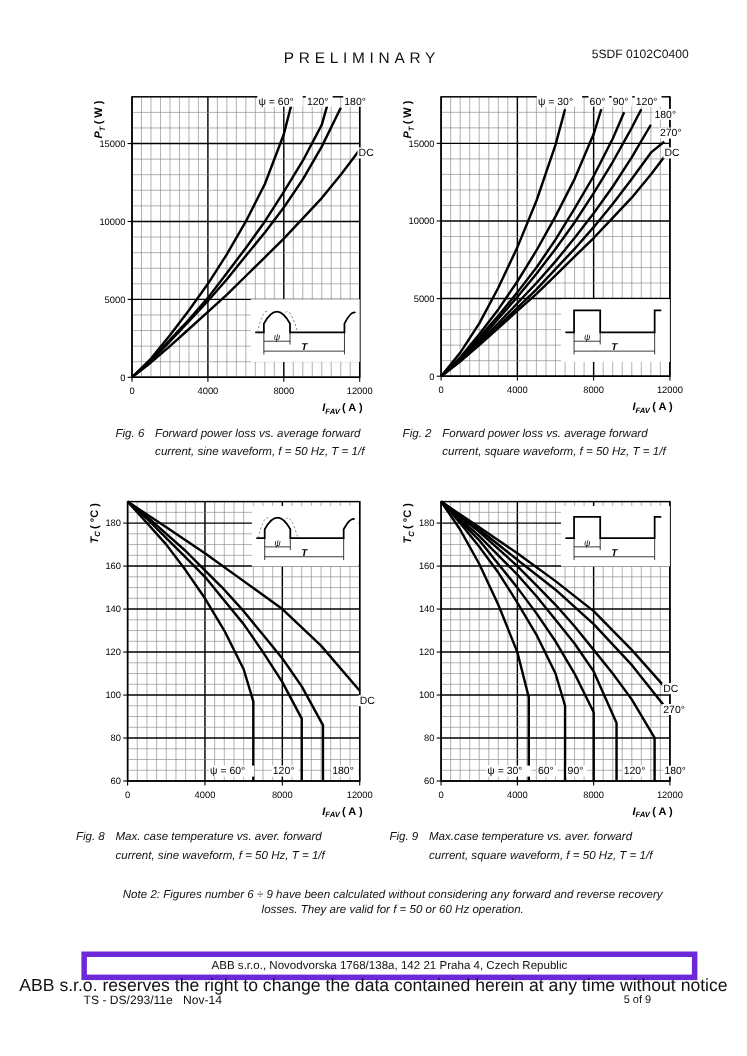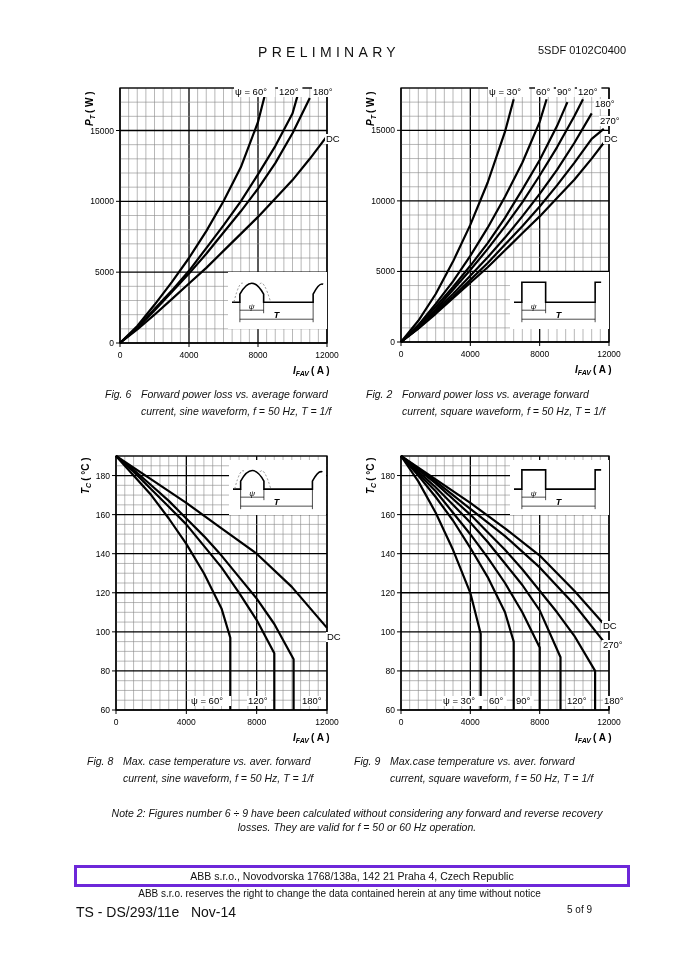--- a/index.html
+++ b/index.html
@@ -5,23 +5,23 @@
   html,body{margin:0;padding:0;background:#fff;}
   body{width:679px;height:960px;position:relative;font-family:"Liberation Sans",sans-serif;color:#111;overflow:hidden;}
   .abs{position:absolute;}
   .hdr-left{left:258px;top:44px;font-size:14px;letter-spacing:4.3px;}
   .hdr-right{left:538px;top:44px;font-size:11px;}
   svg.chart{position:absolute;left:0;top:0;}
   .cap{position:absolute;font-size:10.5px;font-style:italic;line-height:17px;}
   .cap .fig{display:inline-block;width:36px;}
   .cap .l2{padding-left:36px;display:block;}
   .note{left:77px;top:806px;font-size:10.5px;font-style:italic;line-height:14px;width:560px;text-align:center;}
-  .addr{left:74px;top:865px;width:550px;height:16px;border:3px solid #6d28d9;font-size:10.5px;text-align:center;line-height:16px;}
-  .rights{left:0;width:679px;top:888px;font-size:10px;text-align:center;}
-  .docid{left:76px;top:904px;font-size:14px;}
+  .addr{left:74px;top:865px;width:550px;height:16px;border:5px solid #6d28d9;font-size:10.5px;text-align:center;line-height:16px;}
+  .rights{left:0;width:679px;top:888px;font-size:16px;text-align:center;}
+  .docid{left:76px;top:904px;font-size:11px;}
   .pageno{left:567px;top:904px;font-size:10px;}
   text{font-family:"Liberation Sans",sans-serif;}
 </style>
 </head>
 <body>
 
 <div class="abs hdr-left">PRELIMINARY</div>
 <div class="abs hdr-right">5SDF 0102C0400</div>
 
 <svg class="chart" id="svg-charts" width="679" height="960">
@@ -436,21 +436,21 @@
   </svg>
 
 <div class="cap" style="left:89px;top:386px;margin-left:16px;">
   <span class="fig">Fig. 6</span><span>Forward power loss vs. average forward</span>
   <span class="l2">current, sine waveform, f = 50 Hz, T = 1/f</span>
 </div>
 <div class="cap" style="left:366px;top:386px;">
   <span class="fig">Fig. 2</span><span>Forward power loss vs. average forward</span>
   <span class="l2">current, square waveform, f = 50 Hz, T = 1/f</span>
 </div>
-<div class="cap" style="left:87px;top:753px;font-style:italic;">
+<div class="cap" style="left:69px;top:753px;font-style:italic;">
   <span class="fig">Fig. 8</span><span>Max. case temperature vs. aver. forward</span>
   <span class="l2">current, sine waveform, f = 50 Hz, T = 1/f</span>
 </div>
 <div class="cap" style="left:354px;top:753px;">
   <span class="fig">Fig. 9</span><span>Max.case temperature vs. aver. forward</span>
   <span class="l2">current, square waveform, f = 50 Hz, T = 1/f</span>
 </div>
 
 <div class="abs note">
   <div>Note 2: Figures number 6 ÷ 9 have been calculated without considering any forward and reverse recovery</div>

